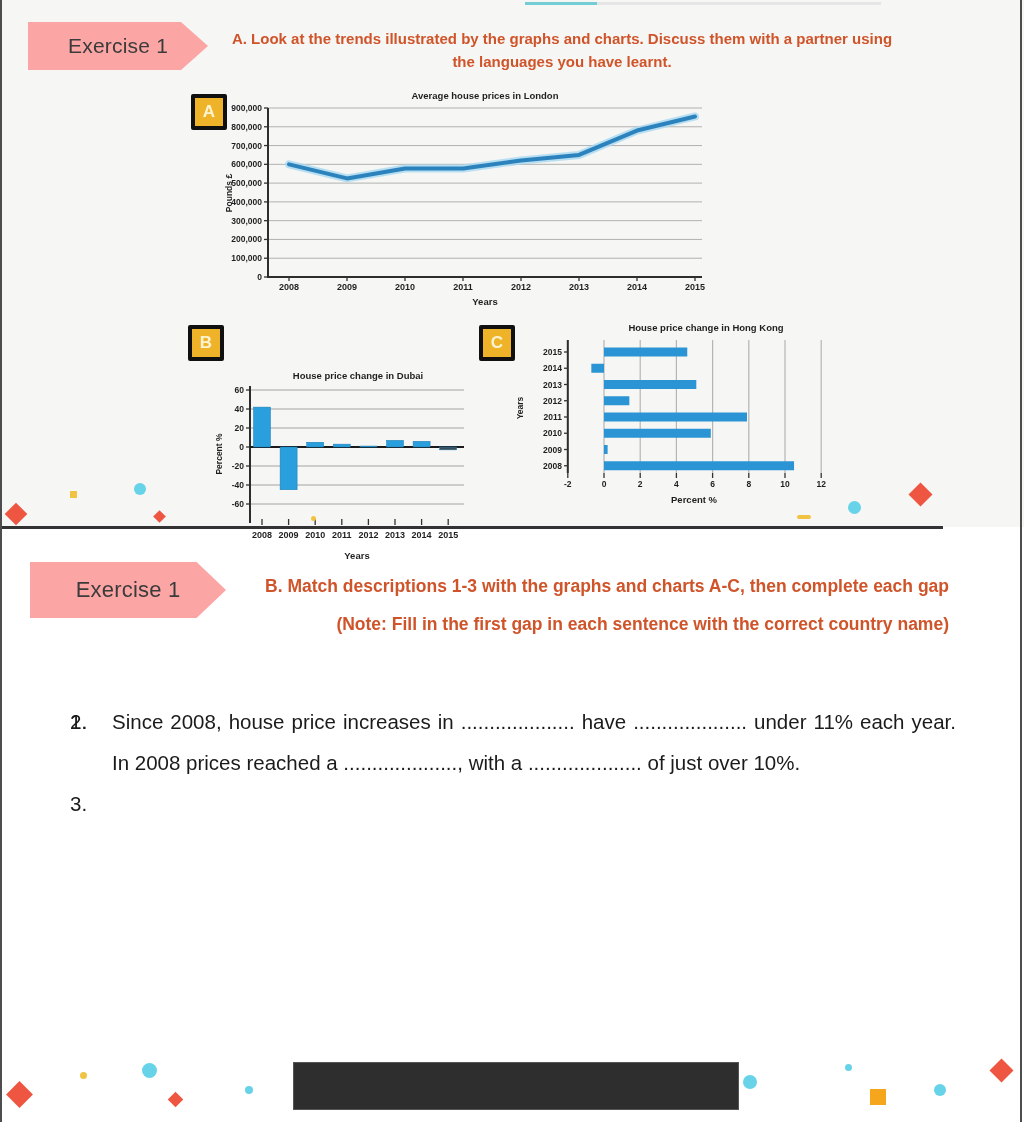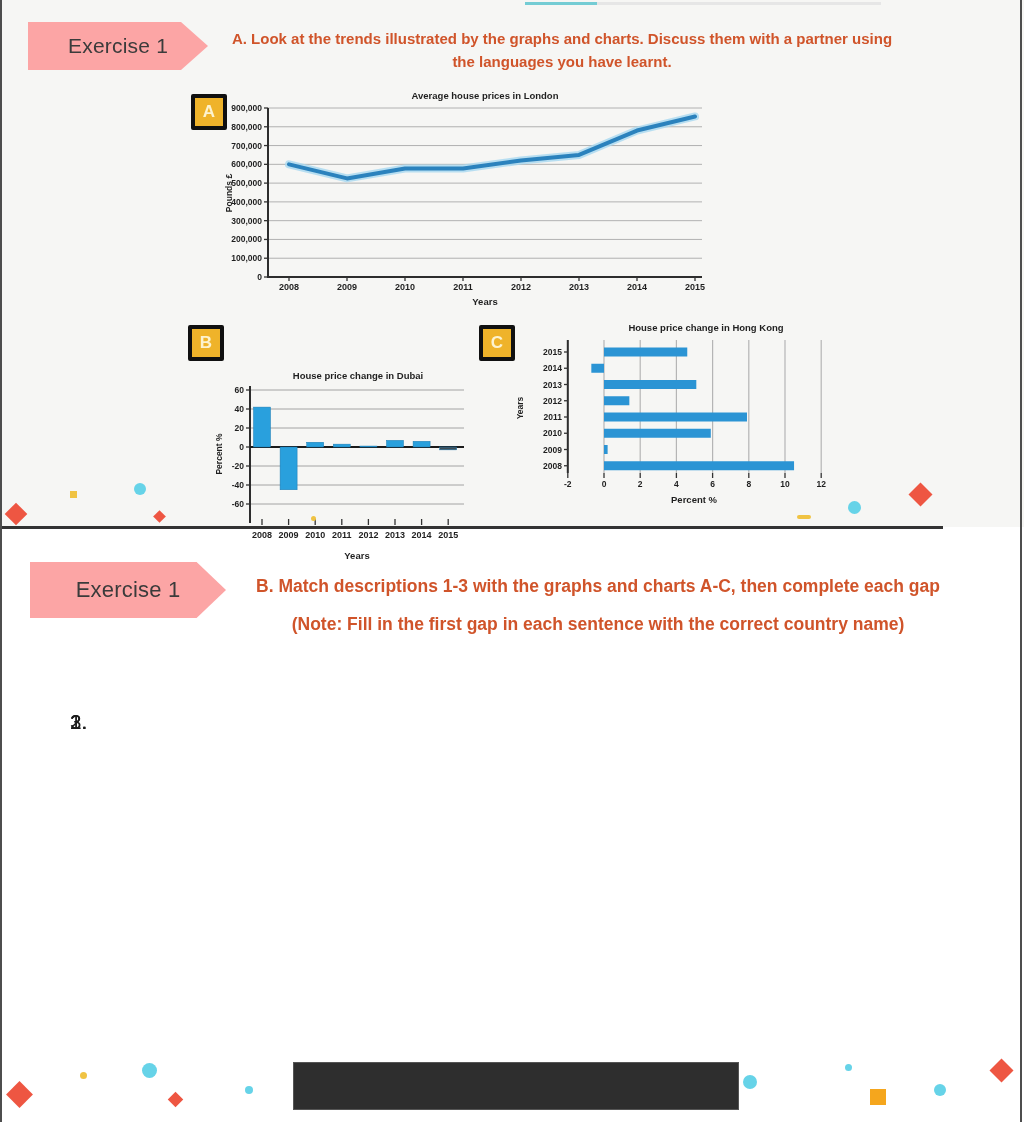--- a/index.html
+++ b/index.html
@@ -15,21 +15,21 @@
   .progress-fill{position:absolute;left:0;top:0;height:3px;width:72px;background:#74ccd4;}
   .banner{
     position:absolute;background:#fca5a5;display:flex;align-items:center;justify-content:center;
     clip-path:polygon(0 0,85% 0,100% 50%,85% 100%,0 100%);
     color:#3b3b3b;font-size:21px;letter-spacing:.2px;
   }
   .banner-a{left:28px;top:22px;width:180px;height:48px;}
   .banner-b{left:30px;top:562px;width:196px;height:56px;font-size:22px;}
   .instr{position:absolute;color:#d0542a;font-weight:bold;}
   .instr-a{left:228px;top:27px;width:668px;font-size:15px;line-height:23px;text-align:center;}
-  .instr-b{left:247px;top:567px;width:702px;font-size:17.5px;line-height:38px;text-align:center;}
+  .instr-b{left:247px;top:567px;width:702px;font-size:17.5px;line-height:38px;text-align:right;}
   .chart{position:absolute;}
   .chart-a{left:218px;top:86px;width:495px;height:230px;}
   .chart-b{left:186px;top:318px;width:292px;height:212px;margin-top:48px;}
   .chart-c{left:493px;top:318px;width:352px;height:195px;}
   .badge{
     position:absolute;width:28px;height:28px;background:#efb32a;border:4px solid #101010;
     display:flex;align-items:center;justify-content:center;color:#fdf3cf;
     font-size:17px;font-weight:bold;border-radius:2px;
   }
   .badge-a{left:191px;top:94px;}
@@ -242,20 +242,21 @@
   <span>Exercise 1</span>
 </div>
 <div class="instr instr-b">B. Match descriptions 1-3 with the graphs and charts A-C, then complete each gap (Note: Fill in the first gap in each sentence with the correct country name)</div>
 
 <div class="sentences">
   <div class="sentence">
     <span class="num">1.</span>
   </div>
   <div class="sentence">
     <span class="num">2.</span>
+    <span>Since 2008, house price increases in .................... have .................... under 11% each year. In 2008 prices reached a ...................., with a .................... of just over 10%.</span>
   </div>
   <div class="sentence">
     <span class="num">3.</span>
   </div>
 </div>
 
 <div class="decor diamond" style="left:10px;top:1085px;width:19px;height:19px;"></div>
 <div class="decor ydot" style="left:80px;top:1072px;width:7px;height:7px;"></div>
 <div class="decor circle" style="left:142px;top:1063px;width:15px;height:15px;"></div>
 <div class="decor diamond" style="left:170px;top:1094px;width:11px;height:11px;"></div>

